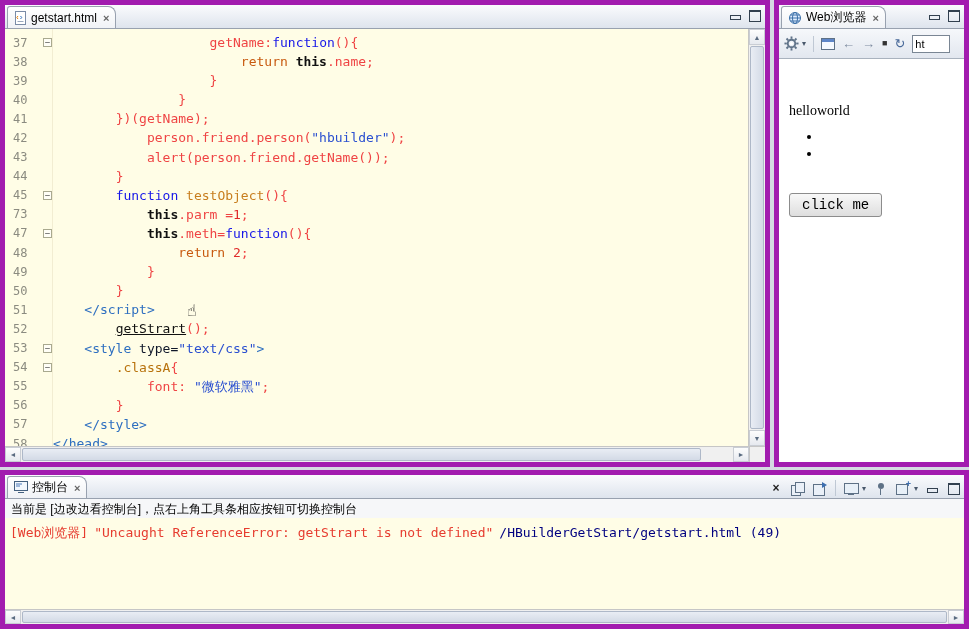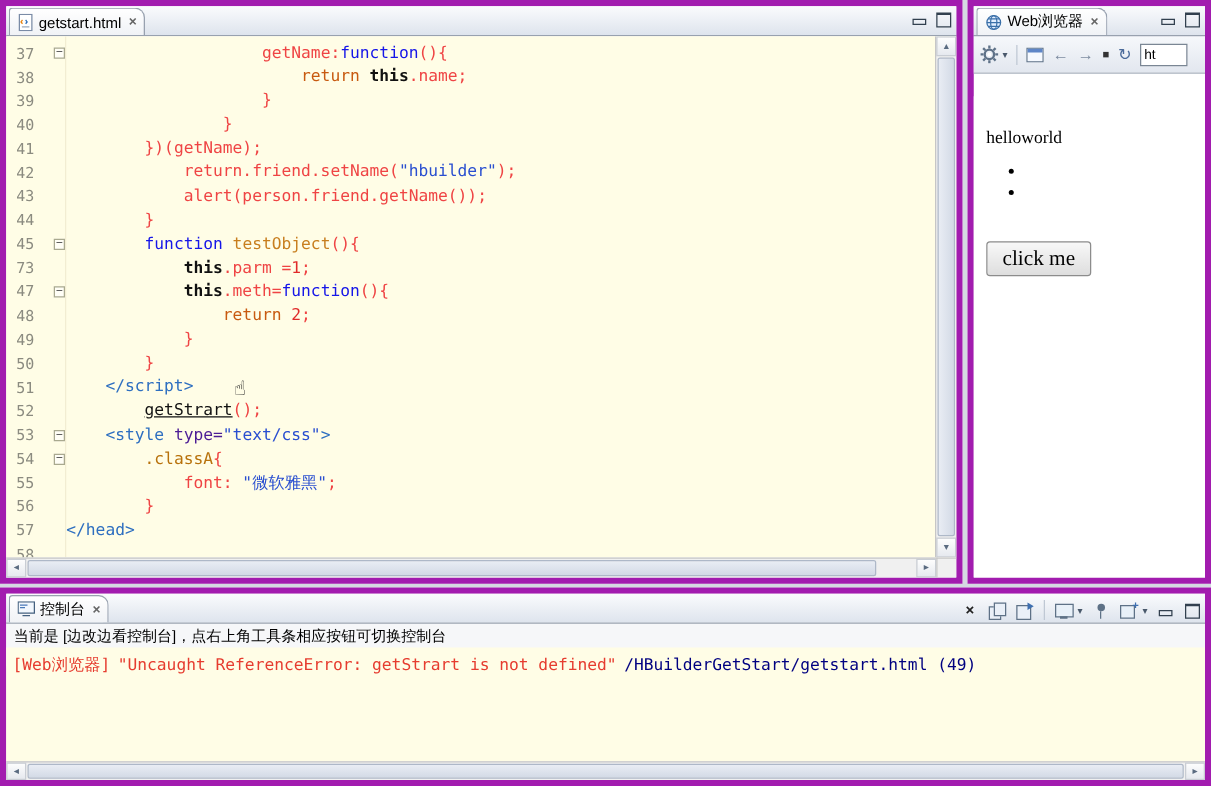--- a/index.html
+++ b/index.html
@@ -27,21 +27,21 @@
   .fold{width:9px;height:9px;border:1px solid #A9A98F;background:#FFFEF6;color:#555;font-size:9px;line-height:7px;text-align:center;flex:none;}
   .code{flex:1;padding-top:4px;font-family:"DejaVu Sans Mono",monospace;font-size:13px;position:relative;overflow:hidden;}
   .code-line{height:19.1px;line-height:19.1px;white-space:pre;}
   .tk-plain{color:#ef4444}
   .tk-kw{color:#1616E8}
   .tk-ret{color:#C85A10}
   .tk-this{color:#111;font-weight:bold}
   .tk-str{color:#2A4FD0}
   .tk-num{color:#E02A2A}
   .tk-tag{color:#2E6FC0}
-  .tk-attr{color:#4c1d95}
+  .tk-attr{color:#0f172a}
   .tk-fn{color:#C87E1E}
   .tk-sel{color:#B8720C}
   .tk-link{color:#111;text-decoration:underline}
   .hand{position:absolute;left:134px;top:272px;font-size:16px;color:#222;font-family:"DejaVu Sans",sans-serif;}
 
   
   .vscroll{width:17px;flex:none;background:#F0F0F0;border-left:1px solid #C6C6C6;position:relative;}
   .varrow{position:absolute;left:0;width:100%;height:16px;font-size:7px;color:#5A6B80;display:flex;align-items:center;justify-content:center;background:linear-gradient(#FDFDFD,#E6E9EF);border:1px solid #C9CDD4;}
   .varrow.up{top:0}.varrow.down{bottom:0}
   .vthumb{position:absolute;left:1px;right:1px;top:17px;bottom:17px;background:linear-gradient(90deg,#E9EDF4,#D3DAE6);border:1px solid #AEB8C8;border-radius:2px;}
@@ -60,21 +60,21 @@
   .caret{font-size:8px;color:#49586B;margin-left:-4px;}
   .tbsep{width:1px;height:16px;background:#BFC8D4;flex:none;}
   .navico{font-size:13px;color:#7E8CA0;line-height:1;}
   .navico.stop{font-size:9px;color:#333;}
   .navico.refresh{color:#4A6A9A;}
   .urlbox{width:38px;height:18px;border:1px solid #7A8694;font-size:11px;padding:1px 2px;font-family:"Liberation Sans",sans-serif;flex:none;}
   .bcontent{position:absolute;top:54px;left:0;right:0;bottom:0;background:#fff;overflow:hidden;margin-top:18px;}
   .bheading{font-family:"Liberation Serif",serif;font-size:14px;margin:26px 0 0 10px;}
   .blist{margin-top:10px;padding-left:42px;list-style:disc;}
   .blist li{height:17px;font-size:12px;}
-  .bbutton{display:inline-block;margin:30px 0 0 10px;padding:3px 12px;font-size:17px;font-family:Liberation Serif, serif;color:#000;background:linear-gradient(#F8F8F8,#DEDEDE);border:1px solid #8C8C8C;border-radius:3px;}
+  .bbutton{display:inline-block;margin:30px 0 0 10px;padding:3px 12px;font-size:14px;font-family:Liberation Mono, monospace;color:#000;background:linear-gradient(#F8F8F8,#DEDEDE);border:1px solid #8C8C8C;border-radius:3px;}
 
   
   .ctoolbar{position:absolute;right:4px;top:5px;display:flex;gap:8px;align-items:center;}
   .cico{width:14px;height:13px;position:relative;display:inline-block;}
   .cico.clear{font-size:12px;font-weight:bold;color:#222;line-height:13px;text-align:center;}
   .cico.doc2::before,.cico.doc2::after{content:"";position:absolute;border:1px solid #5E7186;background:#EAF0F8;width:8px;height:9px;}
   .cico.doc2::before{left:0;top:3px;}
   .cico.doc2::after{left:4px;top:0;}
   .cico.export::before{content:"";position:absolute;left:0;top:2px;width:10px;height:10px;border:1px solid #5E7186;background:#EAF0F8;}
   .cico.export::after{content:"";position:absolute;right:0;top:0;border-left:5px solid #3E6FB0;border-top:3px solid transparent;border-bottom:3px solid transparent;}
@@ -183,35 +183,36 @@
         <div class="gutter-line">
           <span class="lnum">58</span>
         </div>
       </div>
     <div class="code">
         <div class="code-line">                    <span class="tk-plain">getName:</span><span class="tk-kw">function</span><span class="tk-plain">(){</span></div>
         <div class="code-line">                        <span class="tk-ret">return</span><span class="tk-plain"> </span><span class="tk-this">this</span><span class="tk-plain">.name;</span></div>
         <div class="code-line">                    <span class="tk-plain">}</span></div>
         <div class="code-line">                <span class="tk-plain">}</span></div>
         <div class="code-line">        <span class="tk-plain">})(getName);</span></div>
-        <div class="code-line">            <span class="tk-plain">return.friend.setName(</span><span class="tk-str">"hbuilder"</span><span class="tk-plain">);</span></div>
+        <div class="code-line">            <span class="tk-plain">person.friend.person(</span><span class="tk-str">"hbuilder"</span><span class="tk-plain">);</span></div>
         <div class="code-line">            <span class="tk-plain">alert(person.friend.getName());</span></div>
         <div class="code-line">        <span class="tk-plain">}</span></div>
         <div class="code-line">        <span class="tk-kw">function</span><span class="tk-plain"> </span><span class="tk-fn">testObject</span><span class="tk-plain">(){</span></div>
         <div class="code-line">            <span class="tk-this">this</span><span class="tk-plain">.parm =</span><span class="tk-num">1</span><span class="tk-plain">;</span></div>
         <div class="code-line">            <span class="tk-this">this</span><span class="tk-plain">.meth=</span><span class="tk-kw">function</span><span class="tk-plain">(){</span></div>
         <div class="code-line">                <span class="tk-ret">return</span><span class="tk-plain"> </span><span class="tk-num">2</span><span class="tk-plain">;</span></div>
         <div class="code-line">            <span class="tk-plain">}</span></div>
         <div class="code-line">        <span class="tk-plain">}</span></div>
         <div class="code-line">    <span class="tk-tag">&lt;/script&gt;</span></div>
         <div class="code-line">        <span class="tk-link">getStrart</span><span class="tk-plain">();</span></div>
         <div class="code-line">    <span class="tk-tag">&lt;style</span><span class="tk-plain"> </span><span class="tk-attr">type=</span><span class="tk-str">"text/css"</span><span class="tk-tag">&gt;</span></div>
         <div class="code-line">        <span class="tk-sel">.classA</span><span class="tk-plain">{</span></div>
         <div class="code-line">            <span class="tk-plain">font: </span><span class="tk-str">"微软雅黑"</span><span class="tk-plain">;</span></div>
         <div class="code-line">        <span class="tk-plain">}</span></div>
+        <div class="code-line">    <span class="tk-tag">&lt;/style&gt;</span></div>
         <div class="code-line"><span class="tk-tag">&lt;/head&gt;</span></div>
         <span class="hand">☝</span>
       </div>
     <div class="vscroll">
       <span class="varrow up">▲</span>
       <span class="vthumb"></span>
       <span class="varrow down">▼</span>
     </div>
   </div>
   <div class="hscroll">

